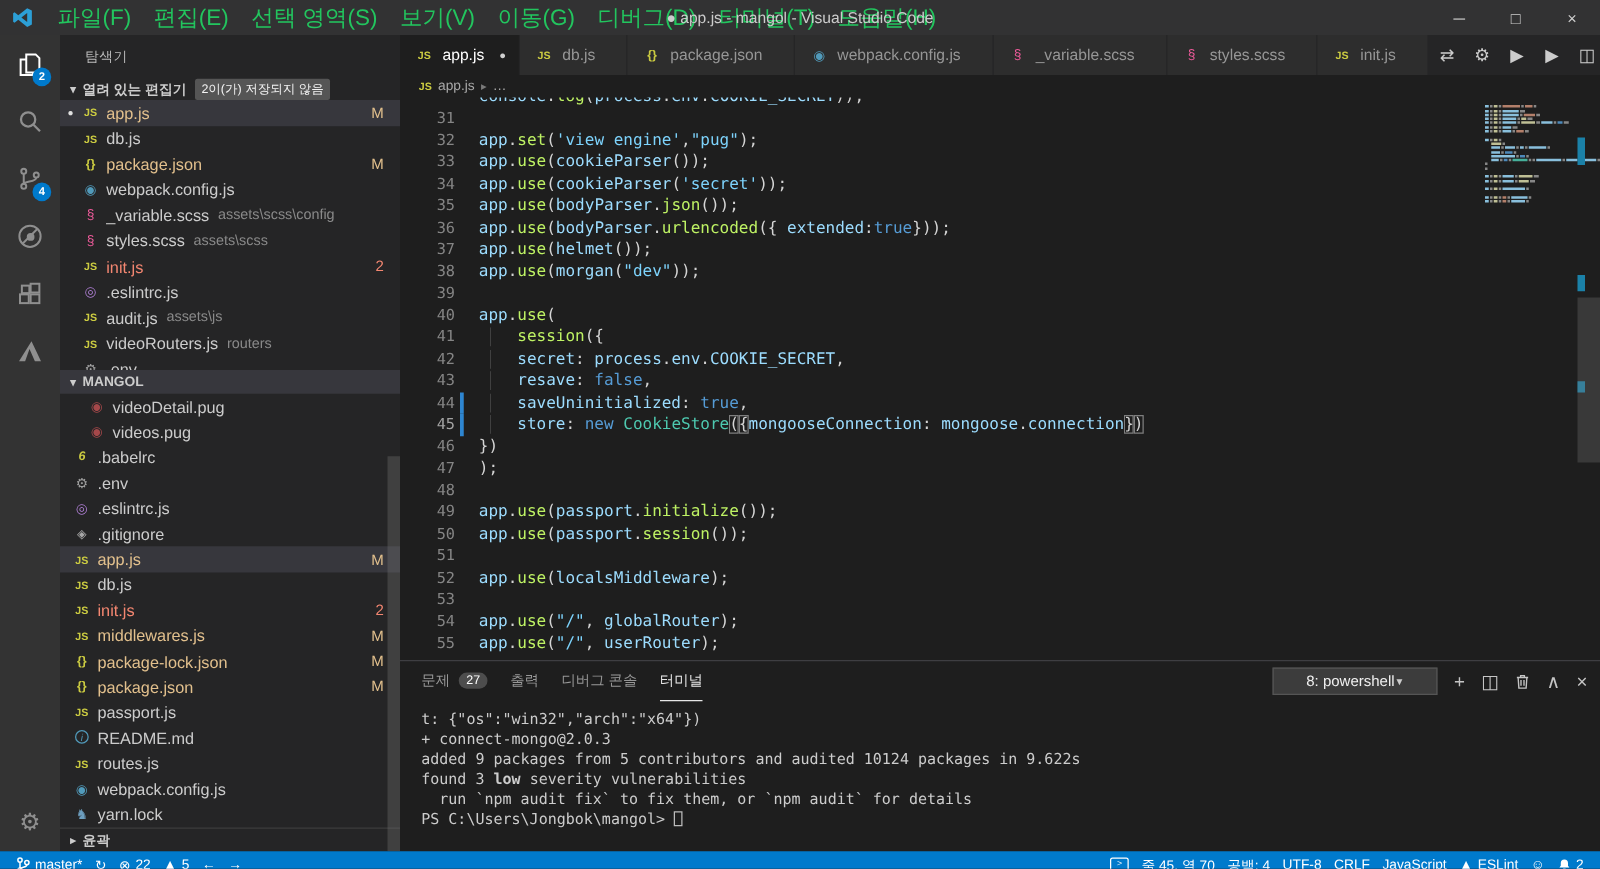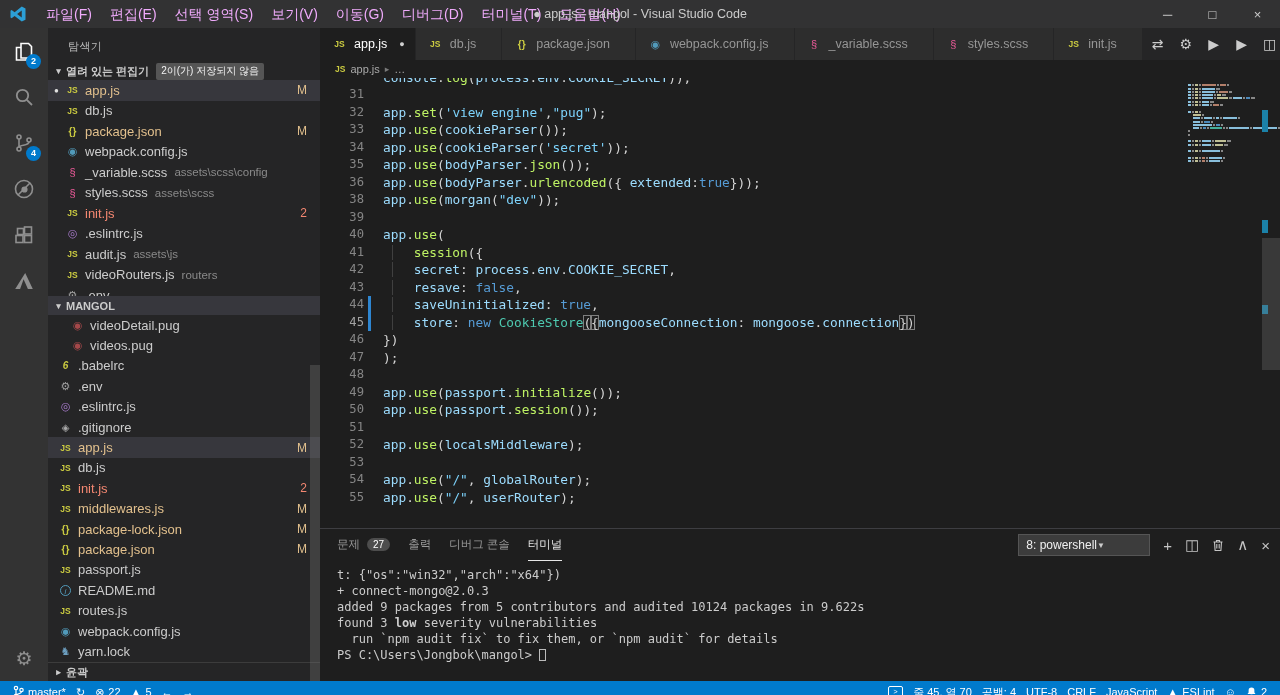--- a/index.html
+++ b/index.html
@@ -2,21 +2,21 @@
 <html><head>
 <meta charset="utf-8">
 <style>
   * { margin:0; padding:0; box-sizing:border-box; }
   html,body { width:1280px; height:695px; overflow:hidden; }
   body { background:#1e1e1e; font-family:"Liberation Sans",sans-serif; position:relative; color:#cccccc; }
 
   
   .titlebar { height:28px; background:#323233; display:flex; align-items:center; position:relative; }
   .vslogo { width:18px; height:18px; margin:0 10px 0 9px; }
-  .menu-item { font-size:14px; color:#f0abfc; padding:0 9px; line-height:28px; cursor:default; }
+  .menu-item { font-size:18px; color:#22c55e; padding:0 9px; line-height:28px; cursor:default; }
   .win-title { position:absolute; left:50%; transform:translateX(-50%); font-size:12.5px; color:#cccccc; white-space:nowrap; }
   .win-controls { margin-left:auto; display:flex; height:28px; }
   .win-btn { width:45px; height:28px; display:flex; align-items:center; justify-content:center; font-size:13px; color:#cccccc; cursor:pointer; }
 
   
   .main { display:flex; height:653px; }
 
   
   .activitybar { width:48px; background:#333333; display:flex; flex-direction:column; }
   .act-item { height:46px; display:flex; align-items:center; justify-content:center; position:relative; color:#8f8f8f; cursor:pointer; }
@@ -82,21 +82,21 @@
   .ov-thumb { position:absolute; left:2px; right:0; top:160px; height:132px; background:rgba(121,121,121,0.3); cursor:pointer; }
   .ov-mark { position:absolute; left:2px; width:6px; background:#1b81a8; }
 
   
   .panel { height:153px; border-top:1px solid #3e3e42; display:flex; flex-direction:column; background:#1e1e1e; }
   .panel-head { height:32px; flex:none; display:flex; align-items:center; padding:0 10px 0 17px; gap:18px; }
   .ptab { font-size:11.5px; color:#989898; height:32px; display:flex; align-items:center; gap:7px; cursor:pointer; border-bottom:1px solid transparent; }
   .ptab.active { color:#e7e7e7; border-bottom:1px solid #e7e7e7; }
   .pbadge { background:#4d4d4d; color:#ffffff; border-radius:9px; padding:1px 6px; font-size:10px; }
   .panel-right { margin-left:auto; display:flex; align-items:center; gap:13px; }
-  .term-select { background:#3c3c3c; border:1px solid #555555; color:#f0f0f0; font-size:12px; width:132px; height:22px; display:flex; align-items:center; justify-content:flex-start; padding:0 7px; cursor:pointer; }
+  .term-select { background:#3c3c3c; border:1px solid #555555; color:#f0f0f0; font-size:12px; width:132px; height:22px; display:flex; align-items:center; justify-content:center; padding:0 7px; cursor:pointer; }
   .term-select .arrow { font-size:8px; color:#cccccc; }
   .picon { color:#c5c5c5; font-size:15px; cursor:pointer; display:flex; align-items:center; }
   .term { flex:1; padding:6px 0 0 17px; font-family:"DejaVu Sans Mono",monospace; font-size:12px; line-height:16px; color:#cccccc; white-space:pre; }
   .term .tb { font-weight:bold; }
   .term-cursor { display:inline-block; width:7px; height:12px; border:1px solid #bbbbbb; vertical-align:-2px; }
 
   
   .statusbar { position:absolute; left:0; top:681px; width:1280px; height:22px; background:#007acc; color:#ffffff; display:flex; align-items:center; padding:0 8px; font-size:11px; }
   .st-item { display:flex; align-items:center; gap:4px; padding:0 5px; height:22px; cursor:pointer; white-space:nowrap; }
   .st-ic { font-size:11px; }
@@ -407,20 +407,21 @@
       <div class="code-col">
           <div class="partialline">
             <div class="codeline"><span class="gutter"></span><span class="codetext"><span class="tk-v">console</span><span class="tk-d">.</span><span class="tk-f">log</span><span class="tk-d">(</span><span class="tk-v">process</span><span class="tk-d">.</span><span class="tk-v">env</span><span class="tk-d">.</span><span class="tk-v">COOKIE_SECRET</span><span class="tk-d">));</span></span></div>
           </div>
           <div class="codeline"><span class="gutter">31</span><span class="codetext"></span></div>
           <div class="codeline"><span class="gutter">32</span><span class="codetext"><span class="tk-v">app</span><span class="tk-d">.</span><span class="tk-f">set</span><span class="tk-d">(</span><span class="tk-s">'view engine'</span><span class="tk-d">,</span><span class="tk-s">"pug"</span><span class="tk-d">);</span></span></div>
           <div class="codeline"><span class="gutter">33</span><span class="codetext"><span class="tk-v">app</span><span class="tk-d">.</span><span class="tk-f">use</span><span class="tk-d">(</span><span class="tk-v">cookieParser</span><span class="tk-d">());</span></span></div>
           <div class="codeline"><span class="gutter">34</span><span class="codetext"><span class="tk-v">app</span><span class="tk-d">.</span><span class="tk-f">use</span><span class="tk-d">(</span><span class="tk-v">cookieParser</span><span class="tk-d">(</span><span class="tk-s">'secret'</span><span class="tk-d">));</span></span></div>
           <div class="codeline"><span class="gutter">35</span><span class="codetext"><span class="tk-v">app</span><span class="tk-d">.</span><span class="tk-f">use</span><span class="tk-d">(</span><span class="tk-v">bodyParser</span><span class="tk-d">.</span><span class="tk-f">json</span><span class="tk-d">());</span></span></div>
           <div class="codeline"><span class="gutter">36</span><span class="codetext"><span class="tk-v">app</span><span class="tk-d">.</span><span class="tk-f">use</span><span class="tk-d">(</span><span class="tk-v">bodyParser</span><span class="tk-d">.</span><span class="tk-f">urlencoded</span><span class="tk-d">({ </span><span class="tk-v">extended</span><span class="tk-d">:</span><span class="tk-k">true</span><span class="tk-d">}));</span></span></div>
+          <div class="codeline"><span class="gutter">37</span><span class="codetext"><span class="tk-v">app</span><span class="tk-d">.</span><span class="tk-f">use</span><span class="tk-d">(</span><span class="tk-v">helmet</span><span class="tk-d">());</span></span></div>
           <div class="codeline"><span class="gutter">38</span><span class="codetext"><span class="tk-v">app</span><span class="tk-d">.</span><span class="tk-f">use</span><span class="tk-d">(</span><span class="tk-v">morgan</span><span class="tk-d">(</span><span class="tk-s">"dev"</span><span class="tk-d">));</span></span></div>
           <div class="codeline"><span class="gutter">39</span><span class="codetext"></span></div>
           <div class="codeline"><span class="gutter">40</span><span class="codetext"><span class="tk-v">app</span><span class="tk-d">.</span><span class="tk-f">use</span><span class="tk-d">(</span></span></div>
           <div class="codeline"><span class="gutter">41</span><span class="codetext"><span class="guide">    </span><span class="tk-f">session</span><span class="tk-d">({</span></span></div>
           <div class="codeline"><span class="gutter">42</span><span class="codetext"><span class="guide">    </span><span class="tk-v">secret</span><span class="tk-d">: </span><span class="tk-v">process</span><span class="tk-d">.</span><span class="tk-v">env</span><span class="tk-d">.</span><span class="tk-v">COOKIE_SECRET</span><span class="tk-d">,</span></span></div>
           <div class="codeline"><span class="gutter">43</span><span class="codetext"><span class="guide">    </span><span class="tk-v">resave</span><span class="tk-d">: </span><span class="tk-k">false</span><span class="tk-d">,</span></span></div>
           <div class="codeline"><span class="gutter">44</span><span class="modbar"></span><span class="codetext"><span class="guide">    </span><span class="tk-v">saveUninitialized</span><span class="tk-d">: </span><span class="tk-k">true</span><span class="tk-d">,</span></span></div>
           <div class="codeline"><span class="gutter cur">45</span><span class="modbar"></span><span class="codetext"><span class="guide">    </span><span class="tk-v">store</span><span class="tk-d">: </span><span class="tk-k">new</span><span class="tk-d"> </span><span class="tk-t">CookieStore</span><span class="tk-bh">(</span><span class="tk-bh">{</span><span class="tk-v">mongooseConnection</span><span class="tk-d">: </span><span class="tk-v">mongoose</span><span class="tk-d">.</span><span class="tk-v">connection</span><span class="tk-bh">}</span><span class="tk-bh">)</span></span></div>
           <div class="codeline"><span class="gutter">46</span><span class="codetext"><span class="tk-d">})</span></span></div>
           <div class="codeline"><span class="gutter">47</span><span class="codetext"><span class="tk-d">);</span></span></div>

